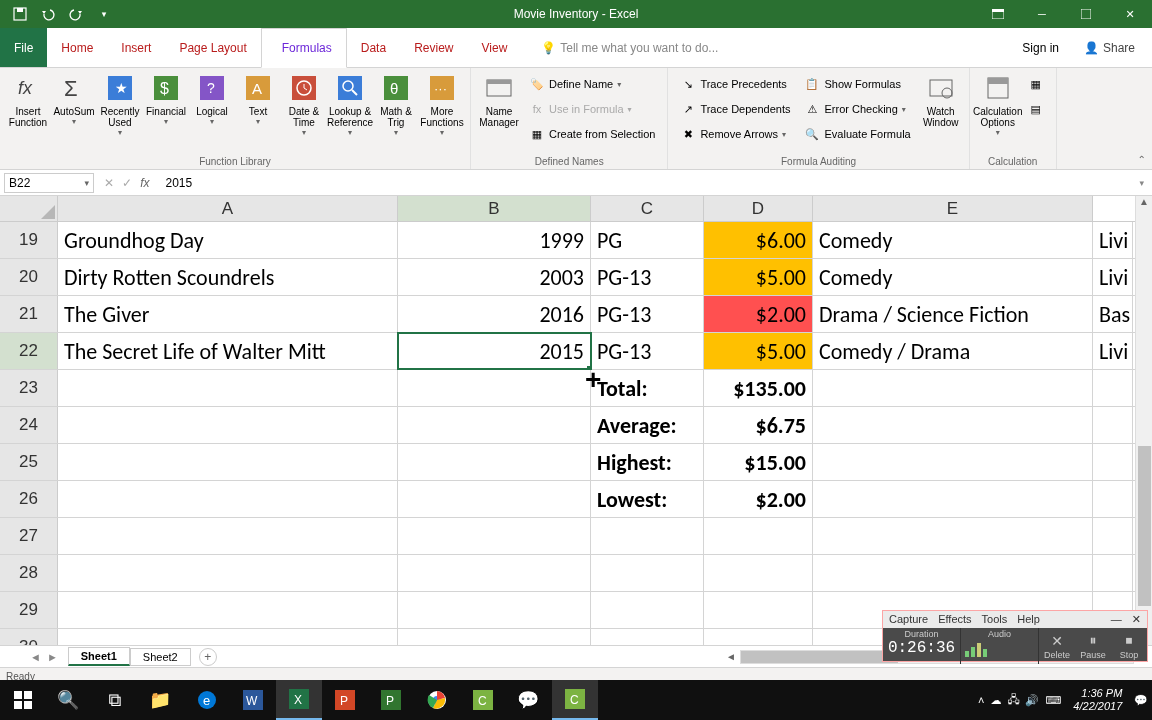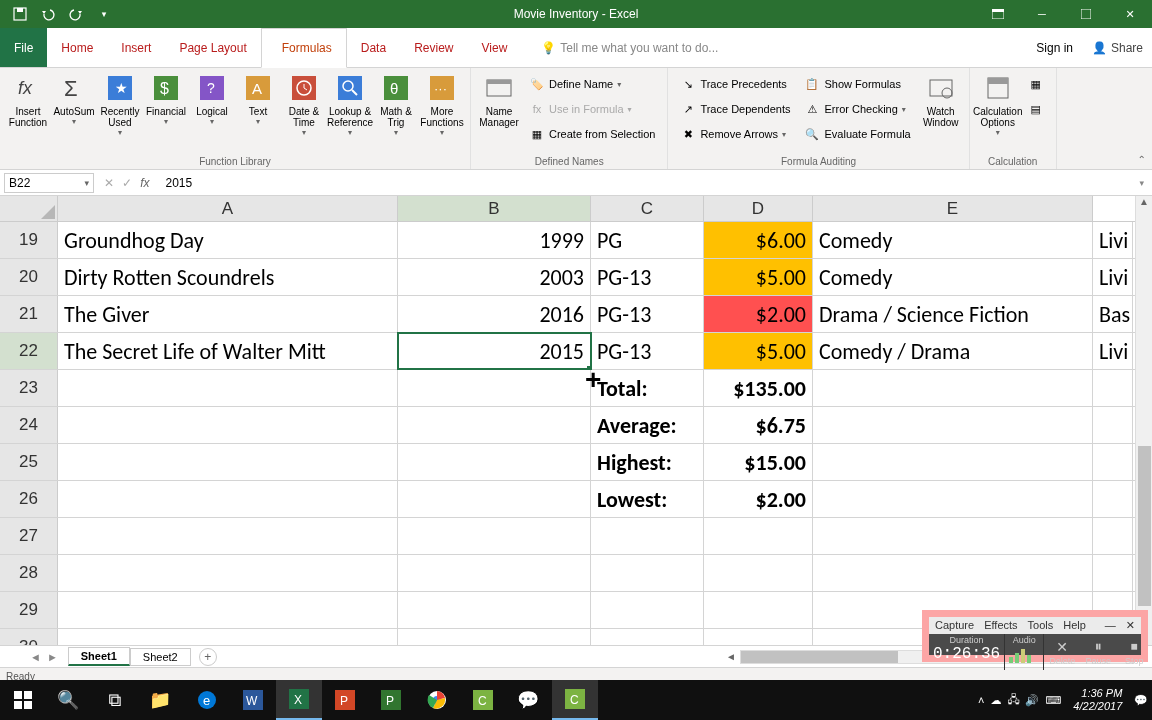--- a/index.html
+++ b/index.html
@@ -10,23 +10,23 @@
 .titlebar .qat { display: flex; gap: 4px; padding-left: 8px; align-items: center; }
 .titlebar .qat-btn { width: 24px; height: 24px; display: flex; align-items: center; justify-content: center; cursor: default; }
 .titlebar .title { position: absolute; left: 50%; transform: translateX(-50%); font-size: 12px; }
 .titlebar .winbtns { margin-left: auto; display: flex; }
 .titlebar .winbtn { width: 44px; height: 28px; display: flex; align-items: center; justify-content: center; font-size: 11px; }
 
 
 .ribbon-tabs { height: 40px; background: #fff; border-bottom: 1px solid #d4d4d4; display: flex; align-items: stretch; font-size: 12px; }
 .ribbon-tabs .tab { padding: 0 14px; display: flex; align-items: center; color: #b91c1c; cursor: default; }
 .ribbon-tabs .tab.file { background: #217346; color: #fff; }
-.ribbon-tabs .tab.active { border: 1px solid #d4d4d4; border-bottom: 1px solid #fff; background: #fff; color: #c2410c; margin-bottom: -1px; padding-left: 20px; }
+.ribbon-tabs .tab.active { border: 1px solid #d4d4d4; border-bottom: 1px solid #fff; background: #fff; color: #6d28d9; margin-bottom: -1px; padding-left: 20px; }
 .ribbon-tabs .tellme { color: #888; padding-left: 20px; display: flex; align-items: center; gap: 4px; }
-.ribbon-tabs .right { margin-left: auto; display: flex; align-items: center; gap: 10px; }
+.ribbon-tabs .right { margin-left: auto; display: flex; align-items: center; gap: 16px; padding-right: 8px; }
 .ribbon-tabs .share { background: #fff; color: #444; padding: 2px 8px; display: flex; align-items: center; gap: 4px; border: 1px solid transparent; }
 
 
 .ribbon { height: 102px; background: #f3f2f1; border-bottom: 1px solid #d4d4d4; display: flex; position: relative; }
 .ribbon-group { border-right: 1px solid #e1e1e1; padding: 2px 6px 0 6px; display: flex; flex-direction: column; }
 .ribbon-group .group-body { display: flex; gap: 2px; flex: 1; align-items: flex-start; }
 .ribbon-group .group-label { text-align: center; font-size: 10px; color: #666; padding: 2px 0; }
 .bigbtn { width: 44px; height: 78px; display: flex; flex-direction: column; align-items: center; justify-content: flex-start; padding-top: 2px; font-size: 10px; text-align: center; cursor: default; }
 .bigbtn .icon { width: 32px; height: 32px; display: flex; align-items: center; justify-content: center; margin-bottom: 2px; }
 .bigbtn .label { line-height: 11px; }
@@ -72,21 +72,21 @@
 .sheet-tab.active { border-bottom: 2px solid #217346; background: #fff; font-weight: bold; }
 .sheet-add { width: 18px; height: 18px; border: 1px solid #ccc; border-radius: 50%; display: flex; align-items: center; justify-content: center; margin-left: 8px; font-size: 12px; color: #666; }
 .hscroll { margin-left: auto; width: 430px; height: 16px; display: flex; align-items: center; }
 .hscroll-track { flex: 1; height: 14px; background: #f0f0f0; border: 1px solid #ddd; position: relative; }
 .hscroll-thumb { position: absolute; height: 100%; background: #c1c1c1; }
 
 
 .status-bar { height: 18px; background: #f3f2f1; border-top: 1px solid #d4d4d4; display: flex; align-items: center; font-size: 10px; padding: 0 6px; color: #555; }
 
 
-.recorder { position: absolute; right: 4px; top: 610px; width: 226px; height: 52px; background: #4a4a4a; color: #ccc; font-size: 10px; z-index: 50; border: 7px solid #fca5a5; }
+.recorder { position: absolute; right: 4px; top: 610px; width: 266px; height: 52px; background: #4a4a4a; color: #ccc; font-size: 10px; z-index: 50; border: 1px solid #fca5a5; }
 .recorder .menu { display: flex; gap: 10px; padding: 2px 6px; font-size: 11px; background: #ebebeb; color: #333; }
 .recorder .body { display: flex; height: 36px; }
 .recorder .panel { flex: 1; border-right: 1px solid #333; padding: 1px 4px; text-align: center; }
 .recorder .time { font-family: 'Courier New', monospace; font-size: 16px; color: #fff; }
 .recorder .btns { display: flex; }
 .recorder .rbtn { width: 36px; display: flex; flex-direction: column; align-items: center; justify-content: center; gap: 1px; font-size: 9px; }
 
 
 .taskbar { position: absolute; bottom: 0; left: 0; right: 0; height: 40px; background: #101010; display: flex; align-items: center; }
 .taskbar .tbtn { width: 46px; height: 40px; display: flex; align-items: center; justify-content: center; color: #fff; font-size: 18px; }

